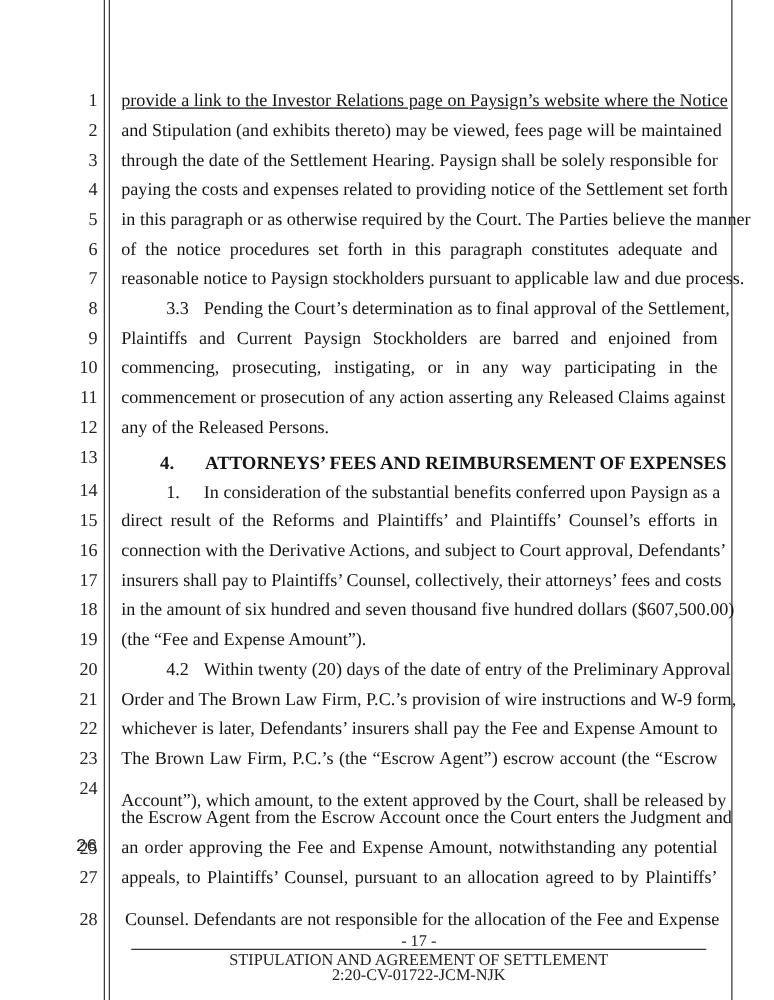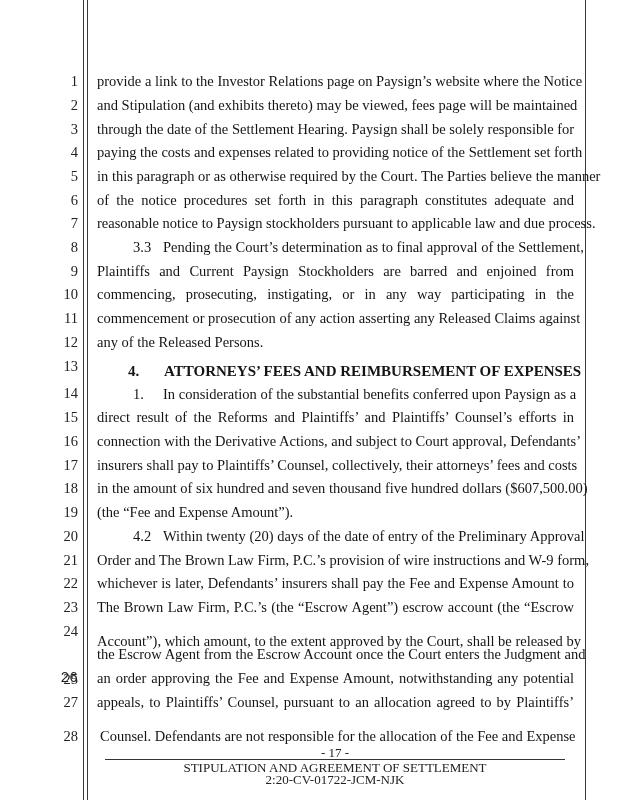--- a/index.html
+++ b/index.html
@@ -65,21 +65,21 @@
   <div class="ln" style="top:598px;">23</div>
   <div class="ln" style="top:622px;">24</div>
   <div class="ln" style="top:645px;margin-top:25px;">25</div>
   <div class="ln" style="top:669px;font-family:Liberation Mono, monospace;">26</div>
   <div class="ln" style="top:693px;">27</div>
   <div class="ln" style="top:727px;">28</div>
 </div>
 
 <div>
 
-  <div class="tl" style="top:72px;">provide a link to the Investor Relations page on Paysign’s website where the Notice</div>
+  <div class="tl" style="top:72px;text-decoration:underline;">provide a link to the Investor Relations page on Paysign’s website where the Notice</div>
   <div class="tl" style="top:96px;">and Stipulation (and exhibits thereto) may be viewed, fees page will be maintained</div>
   <div class="tl" style="top:120px;">through the date of the Settlement Hearing. Paysign shall be solely responsible for</div>
   <div class="tl" style="top:143px;">paying the costs and expenses related to providing notice of the Settlement set forth</div>
   <div class="tl" style="top:167px;">in this paragraph or as otherwise required by the Court. The Parties believe the manner</div>
   <div class="tl" style="top:191px;">of the notice procedures set forth in this paragraph constitutes adequate and</div>
   <div class="tl" style="top:214px;">reasonable notice to Paysign stockholders pursuant to applicable law and due process.</div>
 
   <div class="tl ind" style="top:238px;">
     <span class="num">3.3</span><span>Pending the Court’s determination as to final approval of the Settlement,</span>
   </div>

